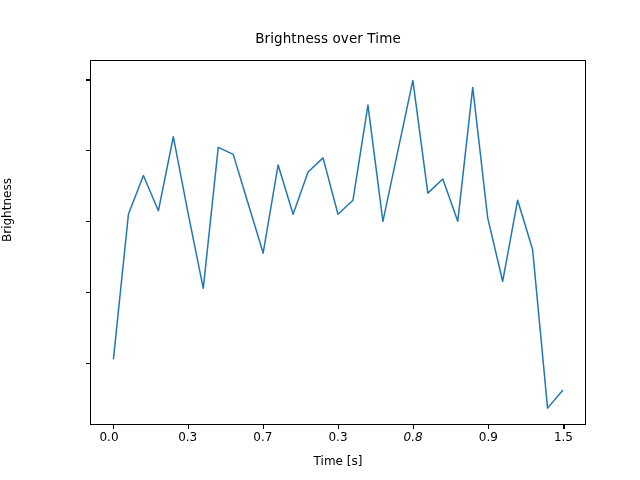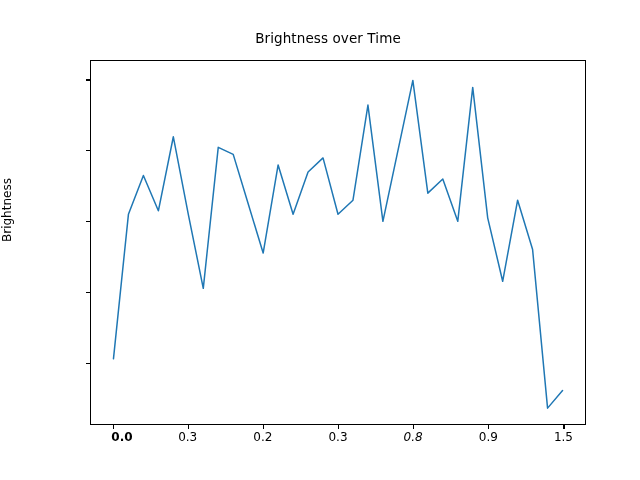--- a/index.html
+++ b/index.html
@@ -90,34 +90,35 @@
   }
 </style>
 </head>
 <body>
 
 <div id="figure">
 
   <div id="chart-title">Brightness over Time</div>
 
   <div id="ylabel">Brightness</div>
+  <div id="xlabel">Time [s]</div>
 
   <div id="ytick-labels">
       <div class="ytick-mark" style="top: 362.985px; left: 78.2px;"></div>
       <div class="ytick-mark" style="top: 292.112px; left: 78.2px;"></div>
       <div class="ytick-mark" style="top: 221.238px; left: 78.2px;"></div>
       <div class="ytick-mark" style="top: 150.364px; left: 78.2px;"></div>
       <div class="ytick-mark" style="top: 79.4903px; left: 78.2px;"></div>
     </div>
   <div id="xtick-labels">
-      <div class="xtick-label" style="left: 114px; font-weight: bold;">0.0</div>
+      <div class="xtick-label" style="left: 101px;">0.0</div>
       <div class="xtick-mark" style="left: 104.545px;"></div>
       <div class="xtick-label" style="left: 179.697px;">0.3</div>
       <div class="xtick-mark" style="left: 179.697px;"></div>
-      <div class="xtick-label" style="left: 254.848px;">0.2</div>
+      <div class="xtick-label" style="left: 254.848px;">0.7</div>
       <div class="xtick-mark" style="left: 254.848px;"></div>
       <div class="xtick-label" style="left: 330px;">0.3</div>
       <div class="xtick-mark" style="left: 330px;"></div>
       <div class="xtick-label" style="left: 405.152px; font-style: italic;">0.8</div>
       <div class="xtick-mark" style="left: 405.152px;"></div>
       <div class="xtick-label" style="left: 480.303px;">0.9</div>
       <div class="xtick-mark" style="left: 480.303px;"></div>
       <div class="xtick-label" style="left: 555.455px;">1.5</div>
       <div class="xtick-mark" style="left: 555.455px;"></div>
     </div>

